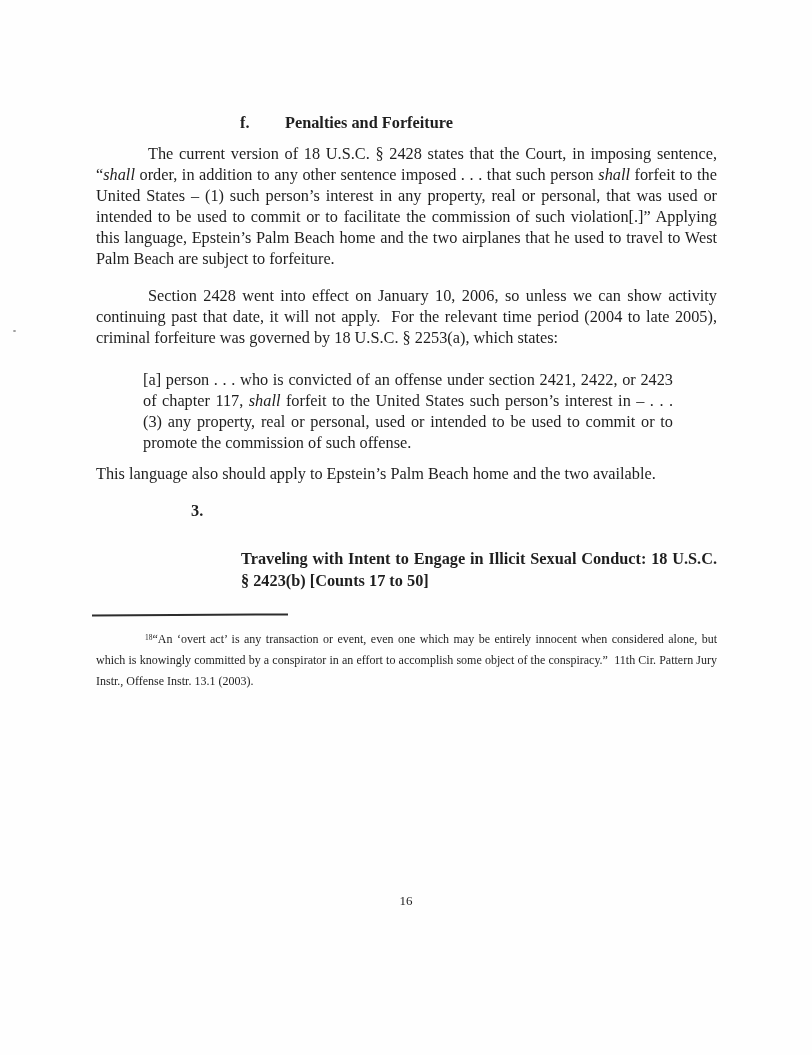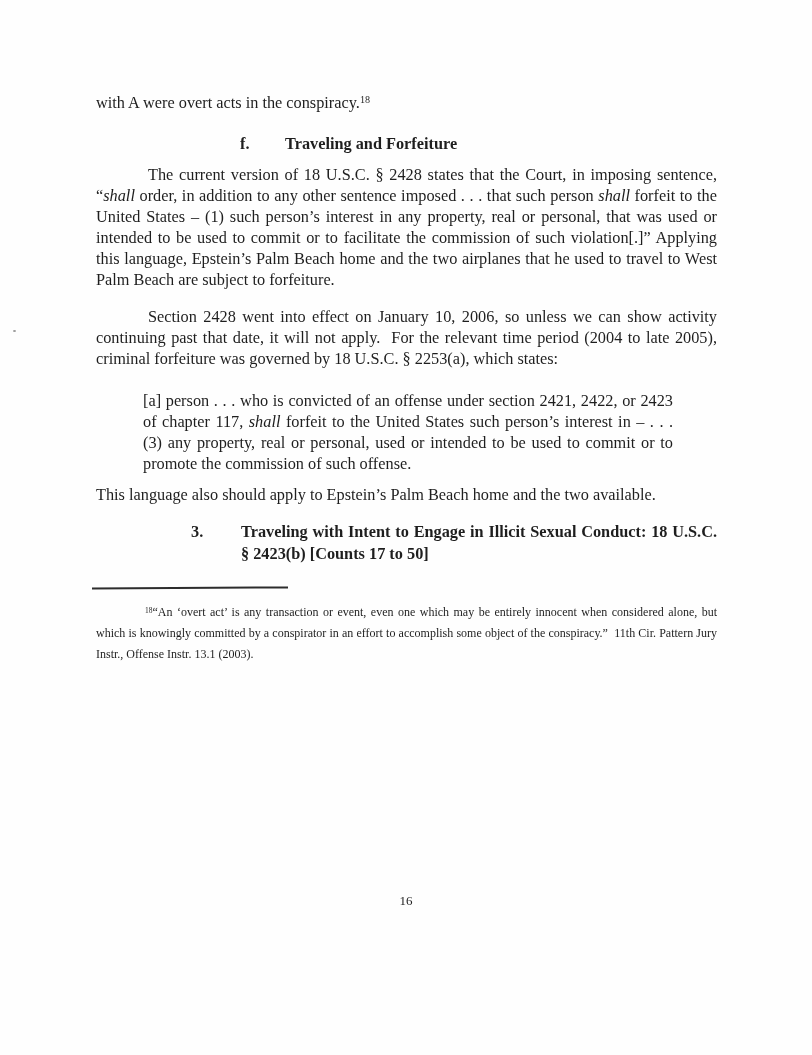--- a/index.html
+++ b/index.html
@@ -56,21 +56,21 @@
     margin: 21px 44px 0 47px;
     text-align: justify;
   }
   .heading-3 {
     display: flex;
     margin: 16px 0 0 95px;
     font-weight: bold;
     line-height: 22px;
   }
   .heading-3 .hnum { flex: 0 0 50px; }
-  .heading-3 .htitle { flex: 1; text-align: justify; }
+  .heading-3 .htitle { flex: 1; text-align: justify; margin-top: 48px; }
   .footnote-rule {
     margin: 22px 0 0 -4px;
     width: 196px;
     height: 2.4px;
     background: #2d2d2d;
     transform: rotate(-0.35deg);
   }
   .footnote {
     margin: 13px 0 0 0;
     font-size: 12px;
@@ -97,25 +97,24 @@
   }
 </style>
 </head>
 <body>
 
 <div class="page">
   <div class="scan-speck"></div>
 
   <div class="content">
 
-    <p class="intro-line"><span>with A were overt acts in the conspiracy.</span><sup>18</sup></p>
 
     <div class="heading-f">
       <span class="hnum">f.</span>
-      <span class="htitle">Traveling and Forfeiture</span>
+      <span class="htitle">Penalties and Forfeiture</span>
     </div>
 
 
     <p class="para indent mt19"><span>The current version of 18 U.S.C. § 2428 states that the Court, in imposing sentence, “</span><i>shall</i><span> order, in addition to any other sentence imposed .&nbsp;.&nbsp;. that such person </span><i>shall</i><span> forfeit to the United States – (1) such person’s interest in any property, real or personal, that was used or intended to be used to commit or to facilitate the commission of such violation[.]” Applying this language, Epstein’s Palm Beach home and the two airplanes that he used to travel to West Palm Beach are subject to forfeiture.</span></p>
 
     <p class="para indent mt16"><span>Section 2428 went into effect on January 10, 2006, so unless we can show activity continuing past that date, it will not apply.&nbsp; For the relevant time period (2004 to late 2005), criminal forfeiture was governed by 18 U.S.C. § 2253(a), which states:</span></p>
 
     <p class="para blockquote"><span>[a] person .&nbsp;.&nbsp;. who is convicted of an offense under section 2421, 2422, or 2423 of chapter 117, </span><i>shall</i><span> forfeit to the United States such person’s interest in – .&nbsp;.&nbsp;. (3) any property, real or personal, used or intended to be used to commit or to promote the commission of such offense.</span></p>
 
     <p class="para mt19"><span>This language also should apply to Epstein’s Palm Beach home and the two available.</span></p>

